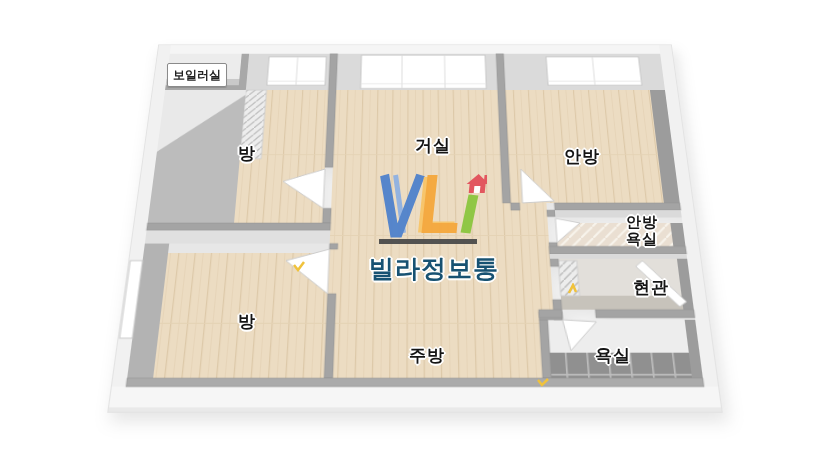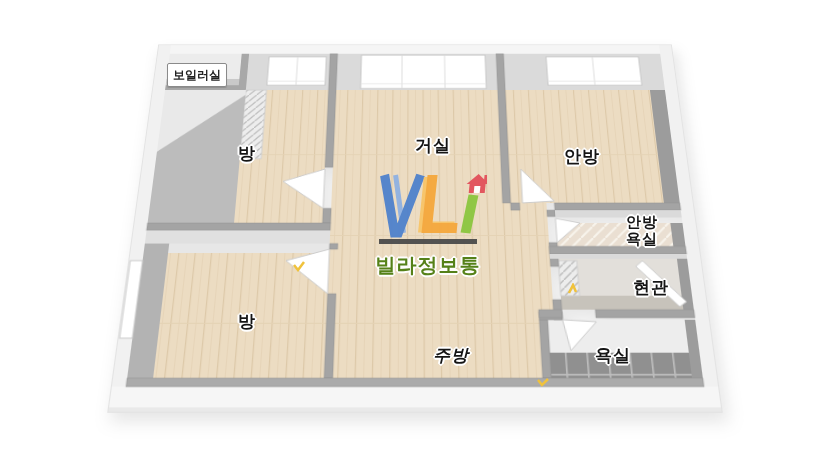--- a/index.html
+++ b/index.html
@@ -25,21 +25,21 @@
   }
   .room-label.small{font-size:15px;line-height:17px;}
   .room-label.boxed{
     font-size:12px;letter-spacing:0;background:#ffffff;color:#222;
     border:1px solid #8a8a8a;border-radius:2px;padding:2px 5px;
     text-shadow:none;box-shadow:0 1px 1px rgba(0,0,0,.15);
   }
   
   #logo{position:absolute;left:369px;top:171px;width:118px;text-align:center;opacity:.95;}
   #logo-text{
-    margin-top:1px;font-weight:bold;font-size:20px;letter-spacing:1px;color:#4d7c0f;
+    margin-top:1px;font-weight:bold;font-size:25px;letter-spacing:1px;color:#0c4a6e;
     text-shadow:-2px 0 0 #fff,2px 0 0 #fff,0 -2px 0 #fff,0 2px 0 #fff,
                 -1px -1px 0 #fff,1px -1px 0 #fff,-1px 1px 0 #fff,1px 1px 0 #fff;
     white-space:nowrap;
   }
   .door-marker{position:absolute;width:14px;height:12px;}
 </style>
 </head>
 <body>
 
 <div id="canvas">
@@ -192,21 +192,21 @@
   <div class="room-label" style="left:247px;top:154px;">방</div>
   <div class="room-label" style="left:424px;top:146px;margin-left:9px;">거실</div>
   <div class="room-label" style="left:582px;top:157px;">안방</div>
   <div class="room-label small" style="left:642px;top:230px;">
     <span>안방</span><br>
     <span>욕실</span>
   </div>
   <div class="room-label" style="left:651px;top:289px;font-family:Liberation Mono, monospace;">현관</div>
   <div class="room-label" style="left:613px;top:356px;">욕실</div>
   <div class="room-label" style="left:247px;top:322px;">방</div>
-  <div class="room-label" style="left:451px;top:356px;font-style:italic;">주방</div>
+  <div class="room-label" style="left:427px;top:356px;">주방</div>
 
   <div id="logo">
     <svg width="118" height="76" viewBox="0 0 118 76">
       <g transform="skewX(-6) translate(10,0)">
 
         <path d="M10,4 L24,62" stroke="#8fb0e2" stroke-width="5" fill="none" transform="translate(7,0)"></path>
         <path d="M6,4 L22,62 L26,62 L42,4" stroke="#4f81cc" stroke-width="9" fill="none" stroke-linejoin="miter"></path>
 
         <path d="M56,8 L56,58 L86,58" stroke="#f8c468" stroke-width="11" fill="none" transform="translate(-5,-2)"></path>
         <path d="M54,4 L54,57 L84,57" stroke="#f5a73b" stroke-width="10" fill="none"></path>

